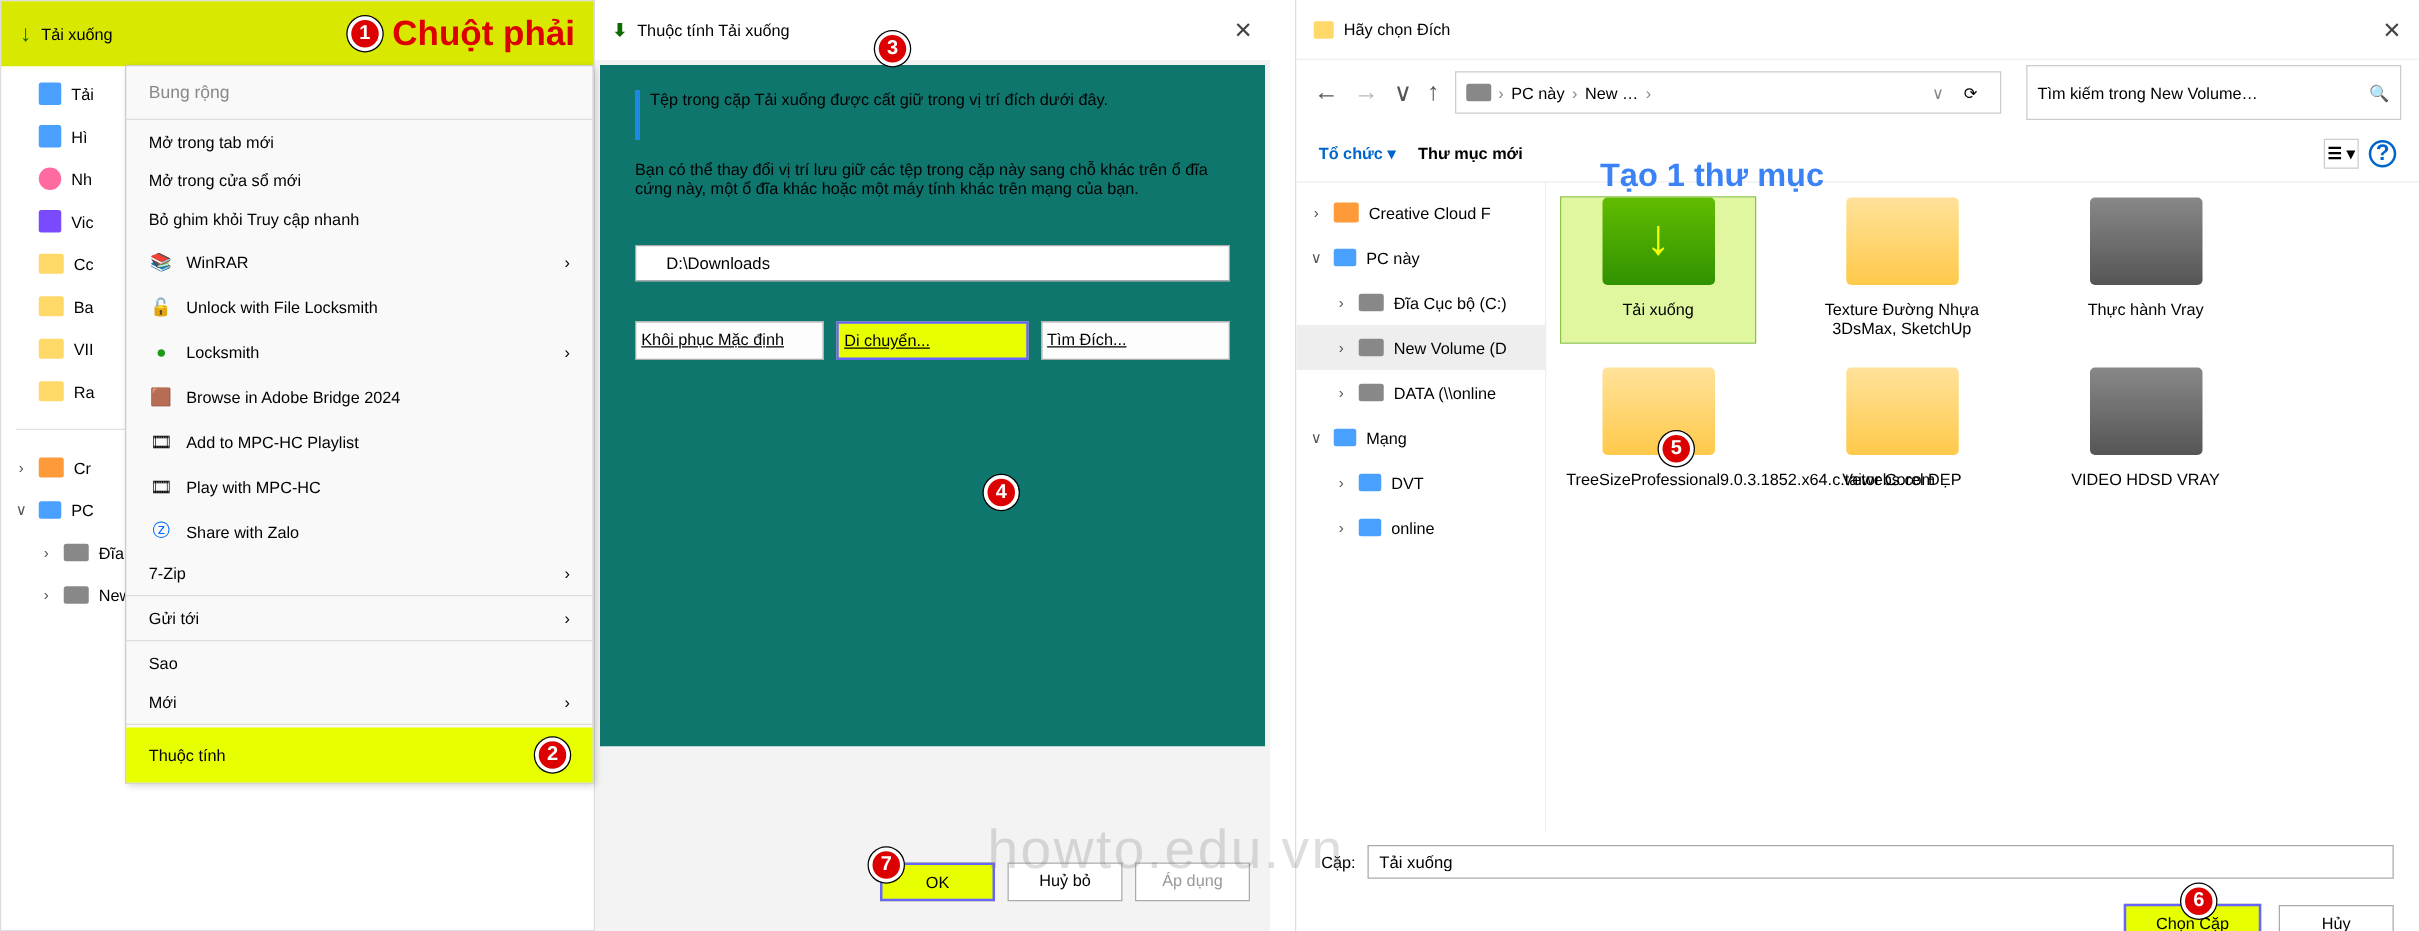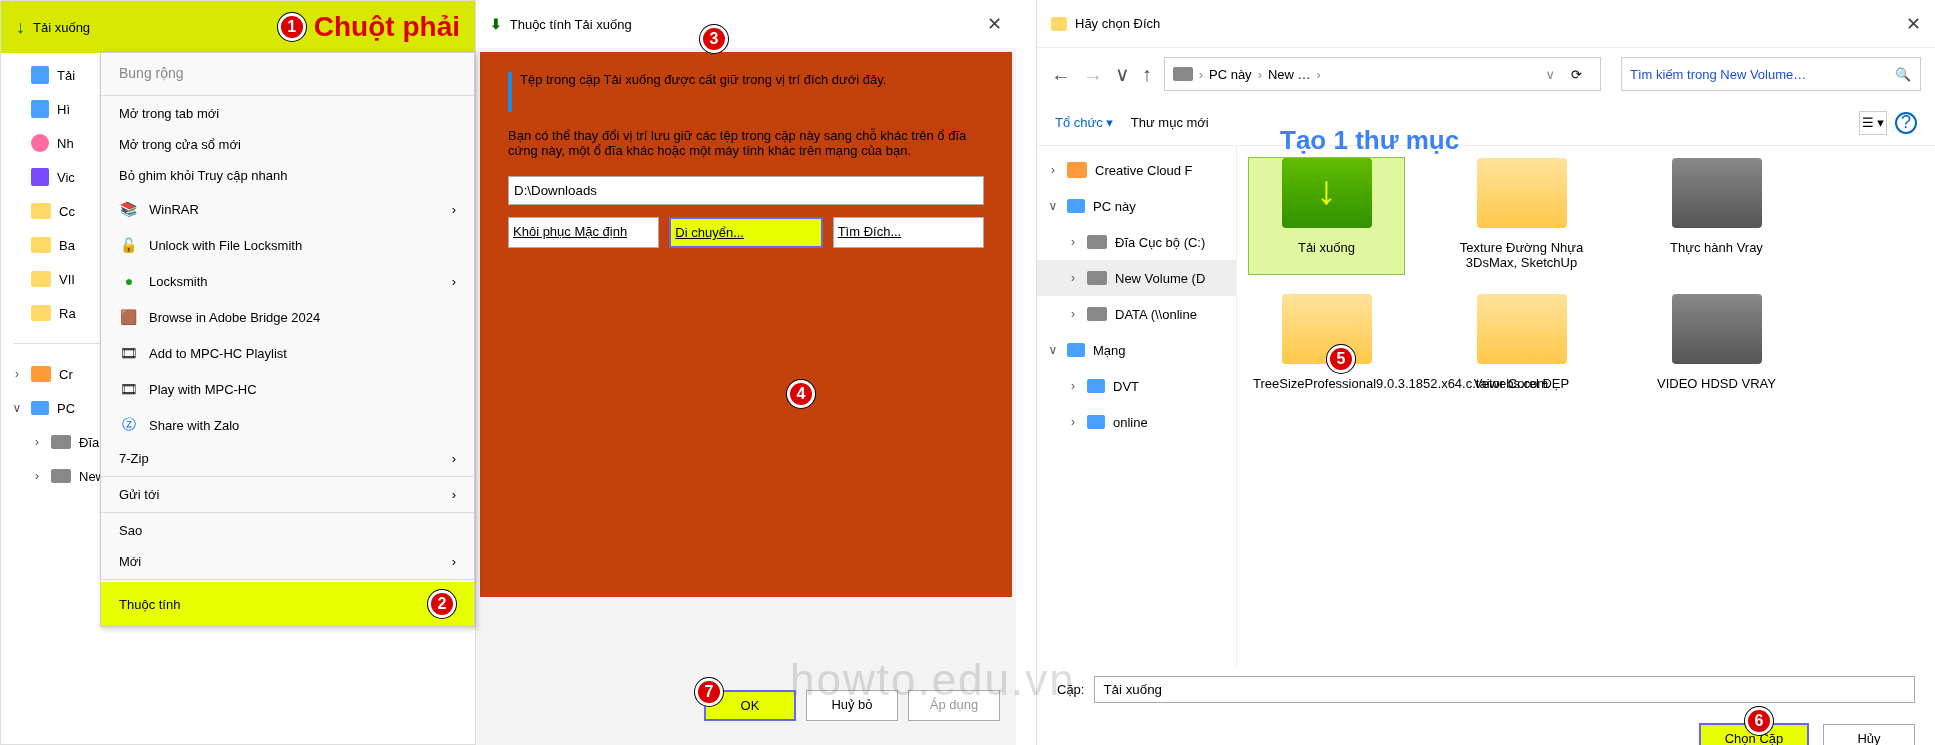--- a/index.html
+++ b/index.html
@@ -27,42 +27,42 @@
 .menu-icon { width: 20px; height: 20px; display: flex; align-items: center; justify-content: center; font-size: 14px; }
 .menu-item.highlight { background: #e8ff00; }
 
 
 .panel2 { position: absolute; left: 476px; top: 0; width: 540px; height: 745px; background: #f3f3f3; }
 .props-title { display: flex; align-items: center; height: 48px; padding: 0 14px; gap: 8px; background: #fff; }
 .close-x { margin-left: auto; color: #444; cursor: pointer; font-size: 18px; }
 .tabs { display: flex; background: #fff; height: 38px; align-items: center; padding: 0 14px; gap: 4px; }
 .tab-item { padding: 6px 10px; cursor: pointer; }
 .tab-item.active { background: #e8ff00; border: 2px solid #66f; position: relative; }
-.tab-body { padding: 20px 28px; background: #c2410c; margin: 4px; height: 545px; }
+.tab-body { padding: 20px 28px; background: #0f766e; margin: 4px; height: 545px; }
 .loc-text { display: flex; align-items: flex-start; gap: 8px; margin-bottom: 16px; }
 .loc-bar { width: 4px; height: 40px; background: #1e88e5; }
-.path-input { width: 100%; padding: 6px 5px; border: 1px solid #aaa; margin: 4px 0; }
+.path-input { width: 100%; padding: 6px 24px; border: 1px solid #aaa; margin: 24px 0; }
 .btn-row { display: flex; gap: 10px; margin-top: 8px; }
 .btn { flex: 1; padding: 6px 4px; border: 1px solid #aaa; background: #fdfdfd; cursor: pointer; text-decoration: underline; }
 .btn.highlight { background: #e8ff00; border: 2px solid #66f; }
 .props-footer { display: flex; justify-content: flex-end; padding: 8px 16px; gap: 10px; background: #f3f3f3; position: absolute; bottom: 16px; width: 100%; }
 .footer-btn { width: 92px; padding: 6px; border: 1px solid #aaa; background: #fff; text-align: center; cursor: pointer; }
 .footer-btn.hl { background: #e8ff00; border: 2px solid #66f; }
 .footer-btn.disabled { color: #999; }
 
 
 .panel3 { position: absolute; left: 1036px; top: 0; width: 899px; height: 745px; background: #fff; border-left: 1px solid #ddd; }
 .picker-title { display: flex; align-items: center; height: 48px; padding: 0 14px; gap: 8px; border-bottom: 1px solid #eee; }
 .nav-row { display: flex; align-items: center; height: 52px; padding: 0 14px; gap: 12px; }
 .nav-icon { color: #555; font-size: 20px; cursor: pointer; }
 .breadcrumb { flex: 1; display: flex; align-items: center; border: 1px solid #ccc; height: 34px; padding: 0 8px; gap: 6px; margin-right: 8px; }
 .bc-sep { color: #888; }
 .refresh { padding: 0 10px; }
-.search { width: 300px; border: 1px solid #ccc; height: 34px; padding: 0 8px; display: flex; align-items: center; gap: 6px; color: #1d4ed8; }
-.toolbar-row { display: flex; align-items: center; height: 46px; padding: 0 18px; gap: 18px; border-bottom: 1px solid #eee; position: relative; }
+.search { width: 300px; border: 1px solid #ccc; height: 44px; padding: 0 8px; display: flex; align-items: center; gap: 6px; color: #000000; }
+.toolbar-row { display: flex; align-items: center; height: 46px; padding: 0 18px; gap: 18px; border-bottom: 1px solid #eee; position: relative; font-weight: bold; }
 .tb-right { margin-left: auto; display: flex; gap: 8px; align-items: center; }
 .tb-icon { width: 28px; height: 24px; border: 1px solid #ccc; display: flex; align-items: center; justify-content: center; cursor: pointer; }
 .help-icon { color: #0066cc; font-size: 18px; border: 2px solid #0066cc; border-radius: 50%; width: 22px; height: 22px; display: flex; align-items: center; justify-content: center; }
 .picker-body { display: flex; height: 520px; }
 .nav-tree { width: 200px; border-right: 1px solid #eee; padding: 6px 0; overflow: hidden; }
 .nav-tree .tree-row { height: 36px; }
 .folder-grid { flex: 1; display: flex; flex-wrap: wrap; padding: 12px; gap: 20px 40px; align-content: flex-start; }
 .grid-item { width: 155px; text-align: center; }
 .big-folder { width: 90px; height: 70px; background: linear-gradient(#ffe29a, #ffc94a); border-radius: 4px; margin: 0 auto 8px auto; position: relative; }
 .big-folder.green { background: linear-gradient(#5db300, #2e8b00); }

